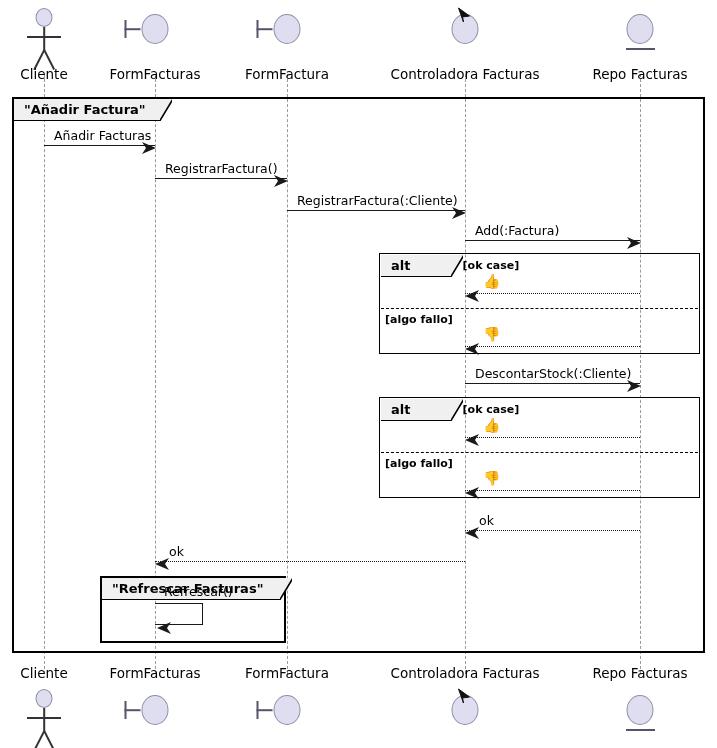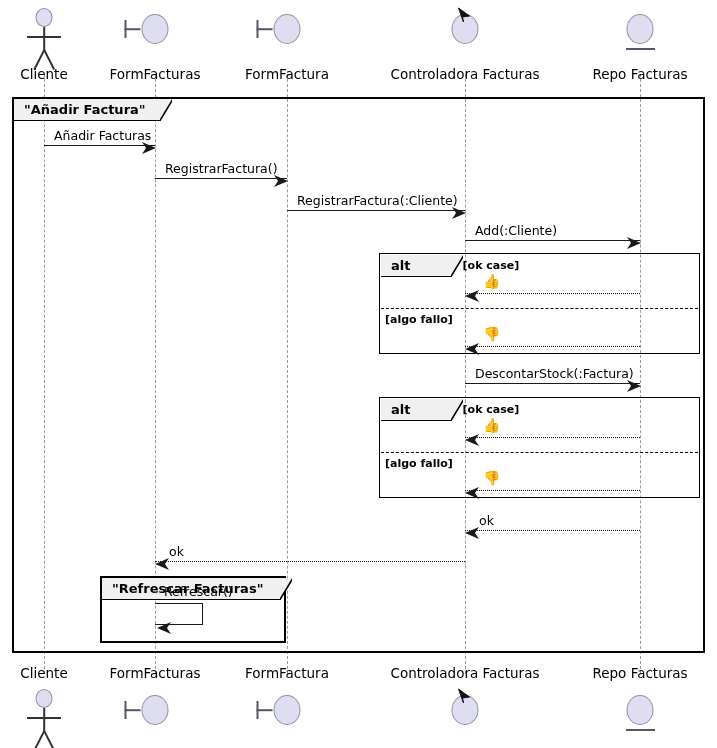--- a/index.html
+++ b/index.html
@@ -208,36 +208,36 @@
     <div class="msg-label" style="top: 161px; left: 165px;">RegistrarFactura()</div>
     <div class="msg-line msg-solid" style="left: 287px; top: 210px; width: 178px;"></div>
     <div class="arrow" style="left: 452px; top: 204px;"><svg width="15" height="12" viewBox="0 0 15 12">
         <path d="M0 0 L14 6 L0 12 L4 6 Z" fill="#1a1a1a"></path>
       </svg></div>
     <div class="msg-label" style="top: 193px; left: 297px;">RegistrarFactura(:Cliente)</div>
     <div class="msg-line msg-solid" style="left: 465px; top: 240px; width: 175px;"></div>
     <div class="arrow" style="left: 627px; top: 234px;"><svg width="15" height="12" viewBox="0 0 15 12">
         <path d="M0 0 L14 6 L0 12 L4 6 Z" fill="#1a1a1a"></path>
       </svg></div>
-    <div class="msg-label" style="top: 223px; left: 475px;">Add(:Cliente)</div>
+    <div class="msg-label" style="top: 223px; left: 475px;">Add(:Factura)</div>
     <div class="msg-line msg-dash" style="left: 465px; top: 293px; width: 175px;"></div>
     <div class="arrow" style="left: 465px; top: 287px;"><svg width="15" height="12" viewBox="0 0 15 12">
         <path d="M14 0 L0 6 L14 12 L10 6 Z" fill="#1a1a1a"></path>
       </svg></div>
     <div class="emoji" style="left: 483px; top: 274px;">👍</div>
     <div class="msg-line msg-dash" style="left: 465px; top: 346px; width: 175px;"></div>
     <div class="arrow" style="left: 465px; top: 340px;"><svg width="15" height="12" viewBox="0 0 15 12">
         <path d="M14 0 L0 6 L14 12 L10 6 Z" fill="#1a1a1a"></path>
       </svg></div>
     <div class="emoji" style="left: 483px; top: 327px;">👎</div>
     <div class="msg-line msg-solid" style="left: 465px; top: 383px; width: 175px;"></div>
     <div class="arrow" style="left: 627px; top: 377px;"><svg width="15" height="12" viewBox="0 0 15 12">
         <path d="M0 0 L14 6 L0 12 L4 6 Z" fill="#1a1a1a"></path>
       </svg></div>
-    <div class="msg-label" style="top: 366px; left: 475px;">DescontarStock(:Factura)</div>
+    <div class="msg-label" style="top: 366px; left: 475px;">DescontarStock(:Cliente)</div>
     <div class="msg-line msg-dash" style="left: 465px; top: 437px; width: 175px;"></div>
     <div class="arrow" style="left: 465px; top: 431px;"><svg width="15" height="12" viewBox="0 0 15 12">
         <path d="M14 0 L0 6 L14 12 L10 6 Z" fill="#1a1a1a"></path>
       </svg></div>
     <div class="emoji" style="left: 483px; top: 418px;">👍</div>
     <div class="msg-line msg-dash" style="left: 465px; top: 490px; width: 175px;"></div>
     <div class="arrow" style="left: 465px; top: 484px;"><svg width="15" height="12" viewBox="0 0 15 12">
         <path d="M14 0 L0 6 L14 12 L10 6 Z" fill="#1a1a1a"></path>
       </svg></div>
     <div class="emoji" style="left: 483px; top: 471px;">👎</div>

